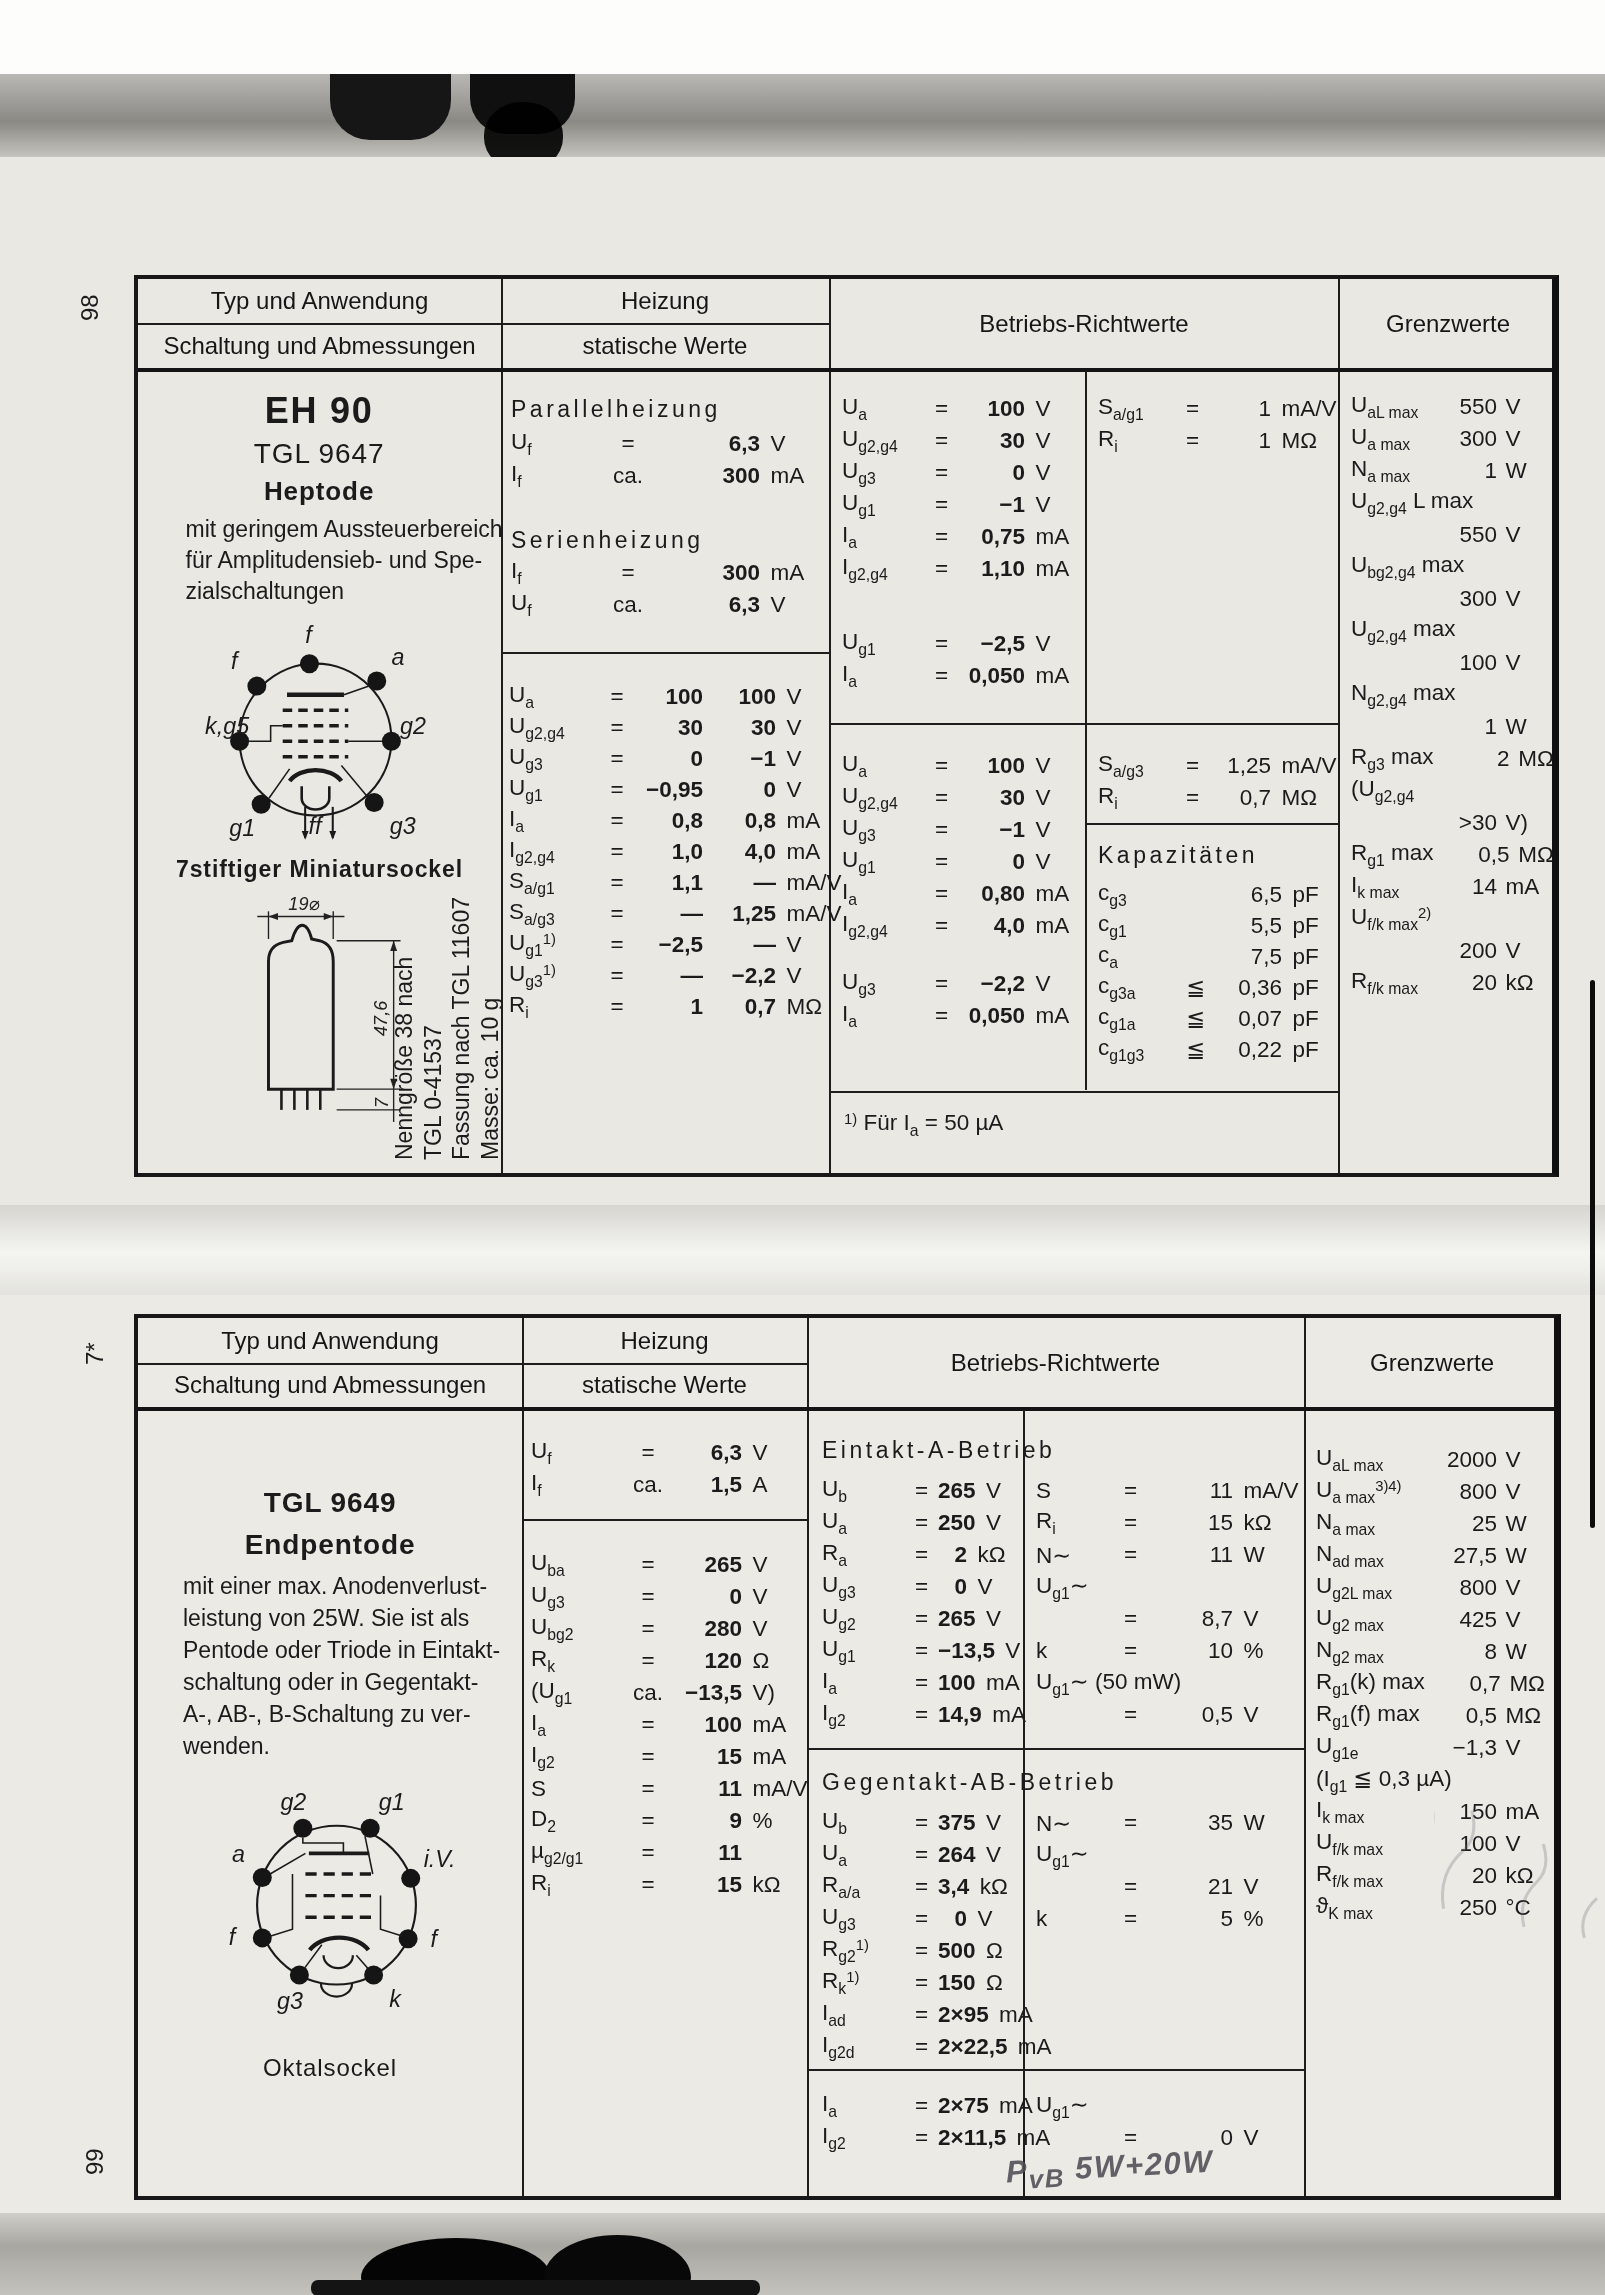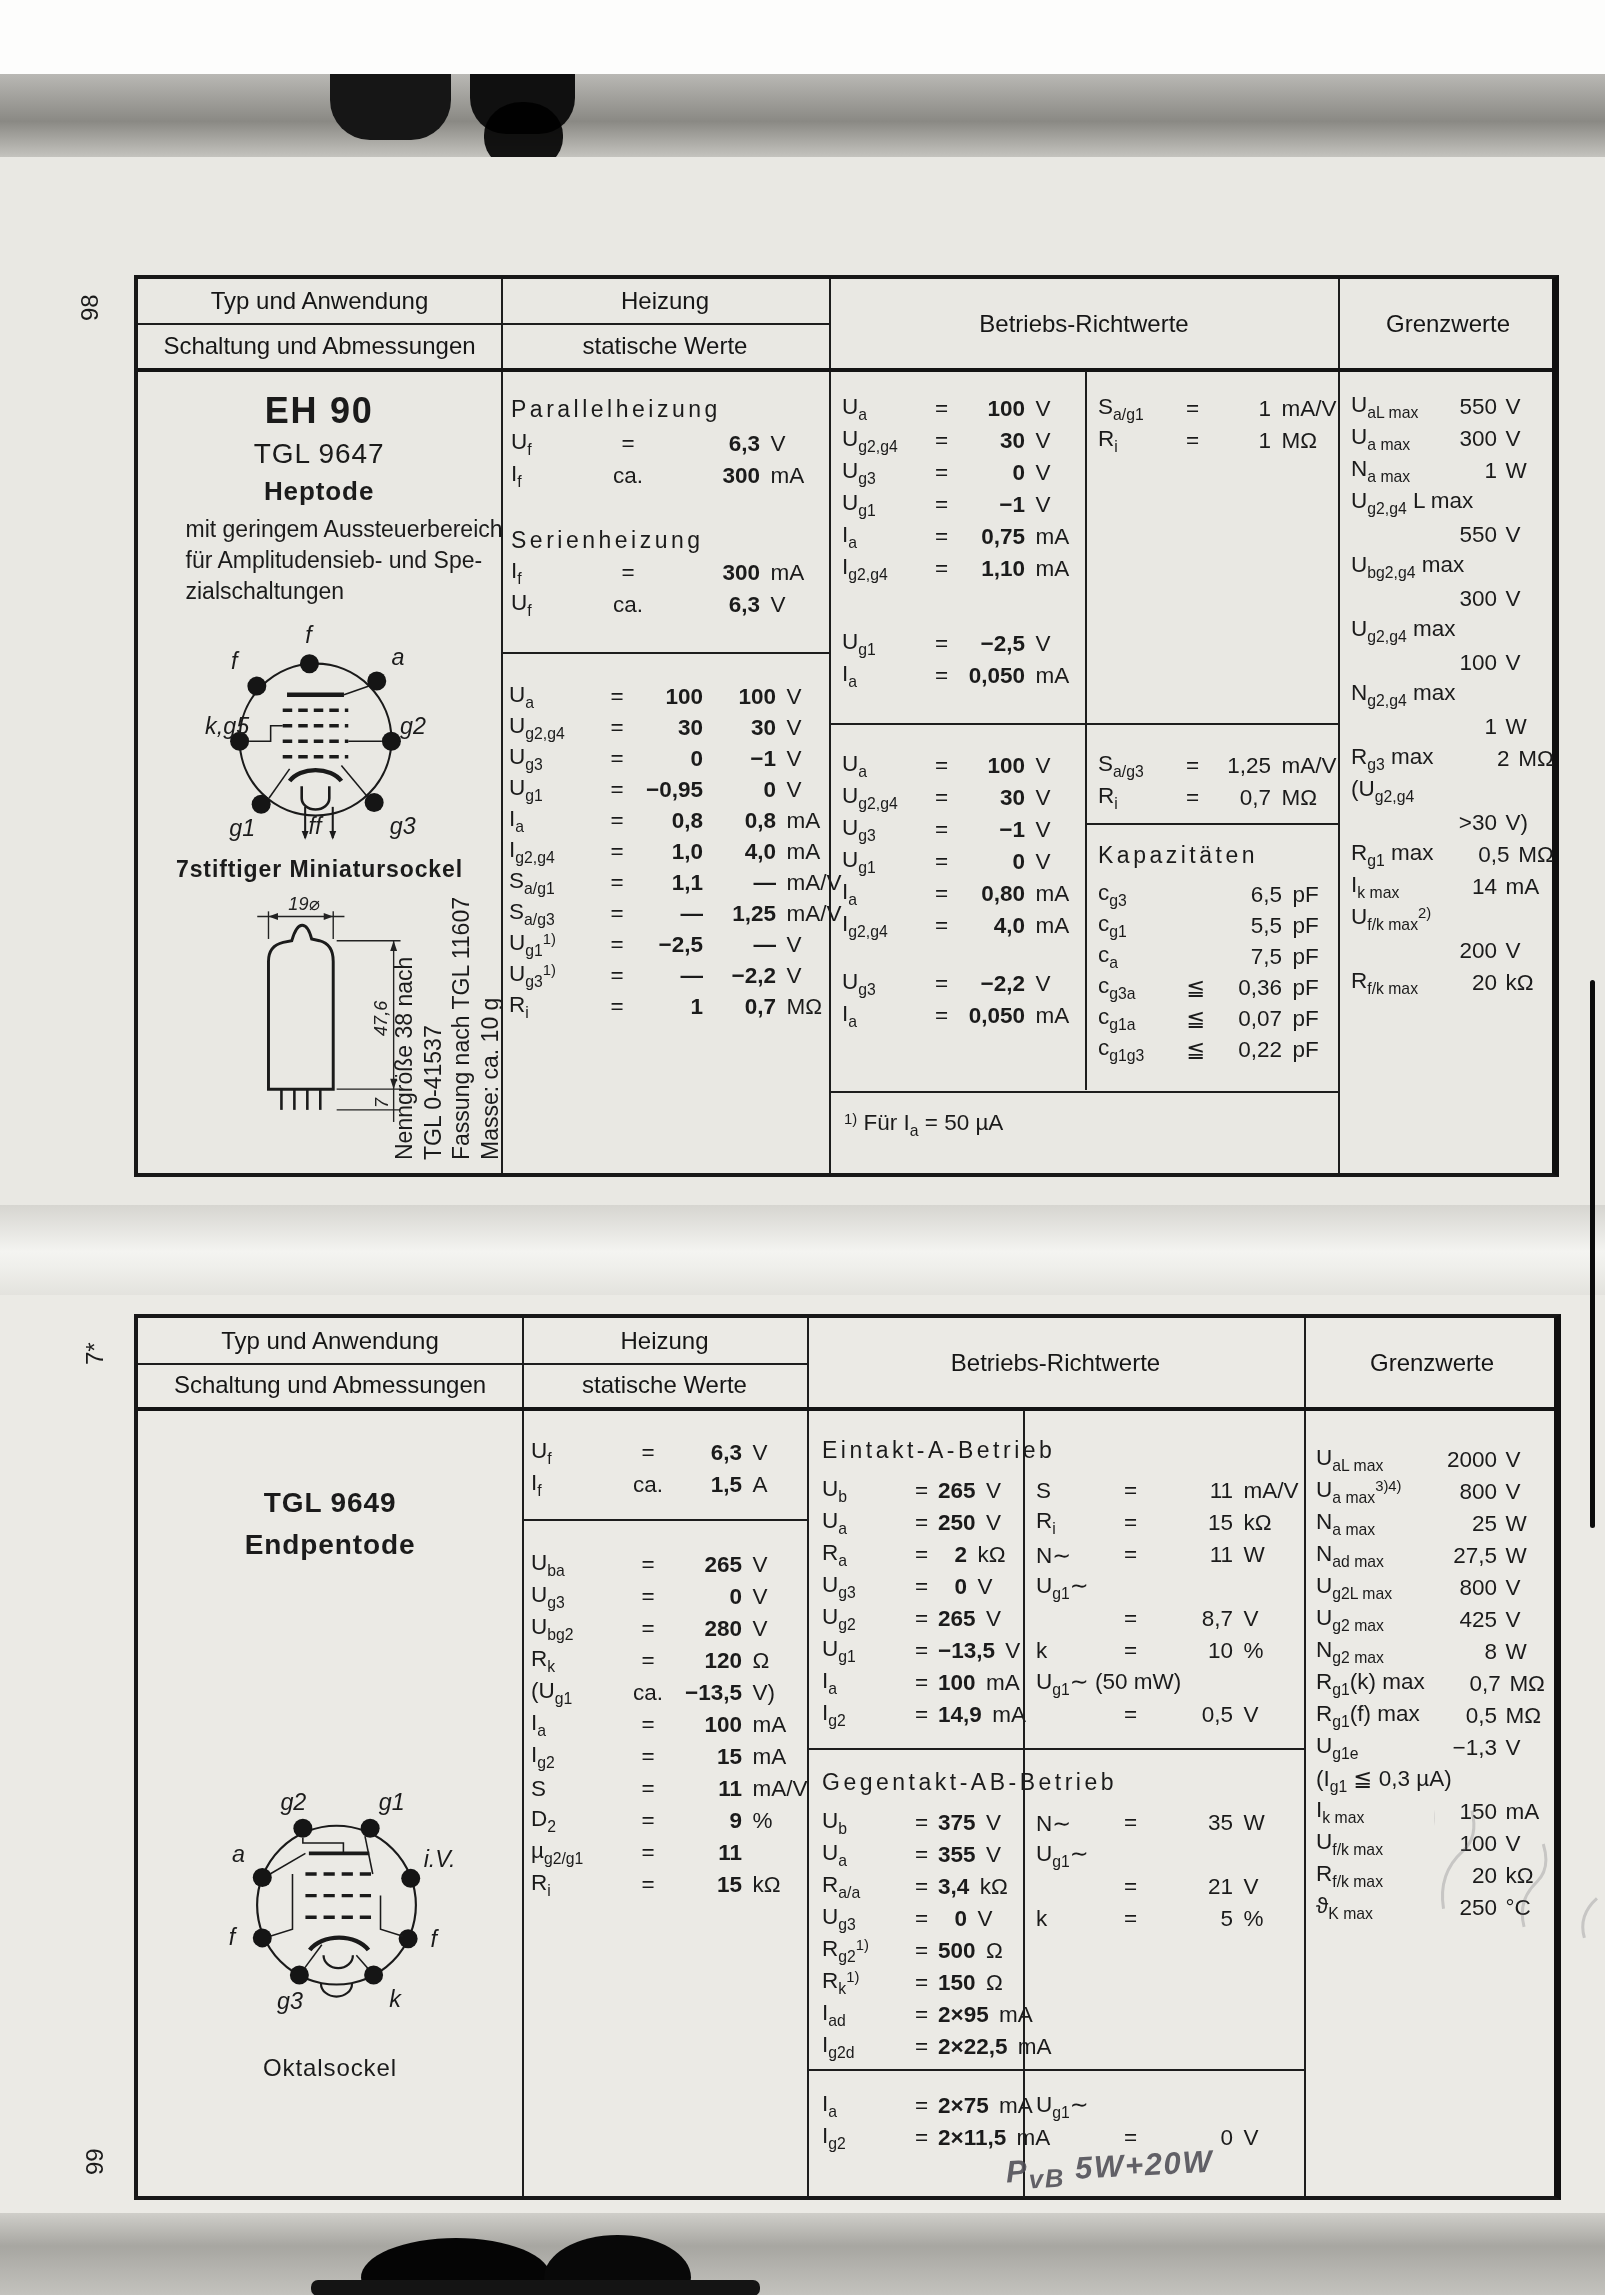--- a/index.html
+++ b/index.html
@@ -593,20 +593,28 @@
 
     <div class="hcell" style="left:0;top:0;width:384px;height:45px;">Typ und Anwendung</div>
     <div class="hcell" style="left:0;top:45px;width:384px;height:44px;">Schaltung und Abmessungen</div>
     <div class="hcell" style="left:384px;top:0;width:285px;height:45px;">Heizung</div>
     <div class="hcell" style="left:384px;top:45px;width:285px;height:44px;">statische Werte</div>
     <div class="hcell" style="left:669px;top:0;width:497px;height:89px;">Betriebs-Richtwerte</div>
     <div class="hcell" style="left:1166px;top:0;width:256px;height:89px;">Grenzwerte</div>
 
     <div class="abs title-sub" style="left:8.6px;top:169px;width:367px;font-weight:bold;">TGL 9649</div>
     <div class="abs title-type" style="left:8.6px;top:211px;width:367px;font-size:28px;">Endpentode</div>
+    <div class="abs desc" style="left:13px;top:252px;width:363px;line-height:32px;">
+        <div class="line">mit einer max. Anodenverlust-</div>
+        <div class="line">leistung von 25W. Sie ist als</div>
+        <div class="line">Pentode oder Triode in Eintakt-</div>
+        <div class="line">schaltung oder in Gegentakt-</div>
+        <div class="line">A-, AB-, B-Schaltung zu ver-</div>
+        <div class="line">wenden.</div>
+      </div>
 
     <svg class="abs" style="left:82px;top:473px;" width="233" height="242" viewBox="0 0 270 280">
       <circle cx="135" cy="132" r="92" fill="none" stroke="#1a1a1a" stroke-width="2.5"></circle>
       <path d="M117,223 a18,15 0 0 0 36,0" fill="none" stroke="#1a1a1a" stroke-width="2.5"></path>
       <g fill="#151515">
         <circle cx="96" cy="43" r="11"></circle>
           <circle cx="174" cy="43" r="11"></circle>
         <circle cx="221" cy="101" r="11"></circle>
           <circle cx="218" cy="171" r="11"></circle>
         <circle cx="178" cy="213" r="11"></circle>
@@ -830,21 +838,21 @@
     <div class="abs rows gr-bl" style="left:684px;top:489px;width:197px;">
         <div class="trow">
           <span class="cell">U<sub>b</sub></span>
           <span class="cell">=</span>
           <span class="cell">375</span>
           <span class="cell">V</span>
         </div>
         <div class="trow">
           <span class="cell">U<sub>a</sub></span>
           <span class="cell">=</span>
-          <span class="cell">355</span>
+          <span class="cell">264</span>
           <span class="cell">V</span>
         </div>
         <div class="trow">
           <span class="cell">R<sub>a/a</sub></span>
           <span class="cell">=</span>
           <span class="cell">3,4</span>
           <span class="cell">kΩ</span>
         </div>
         <div class="trow">
           <span class="cell">U<sub>g3</sub></span>

